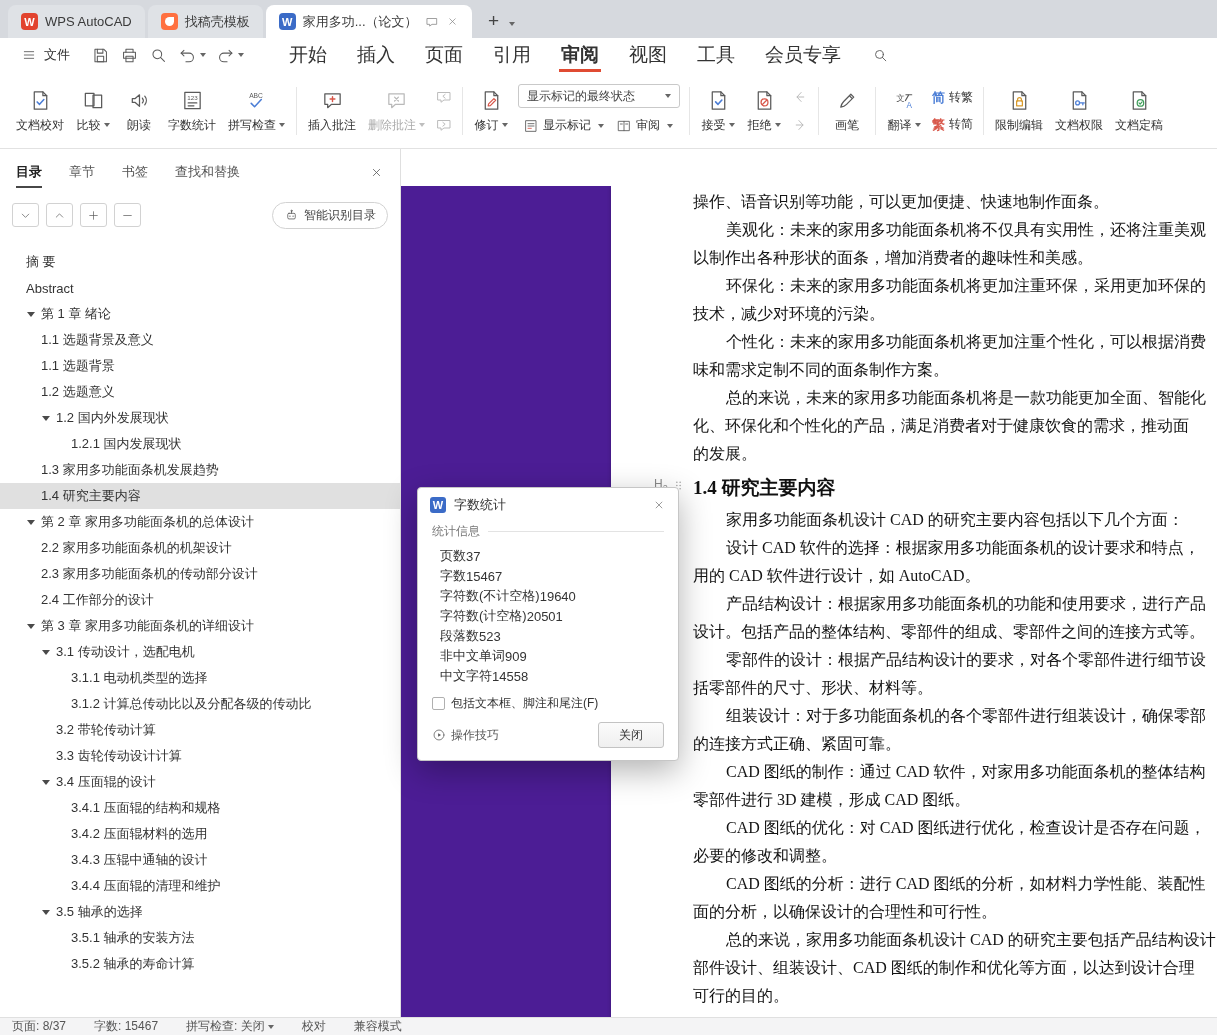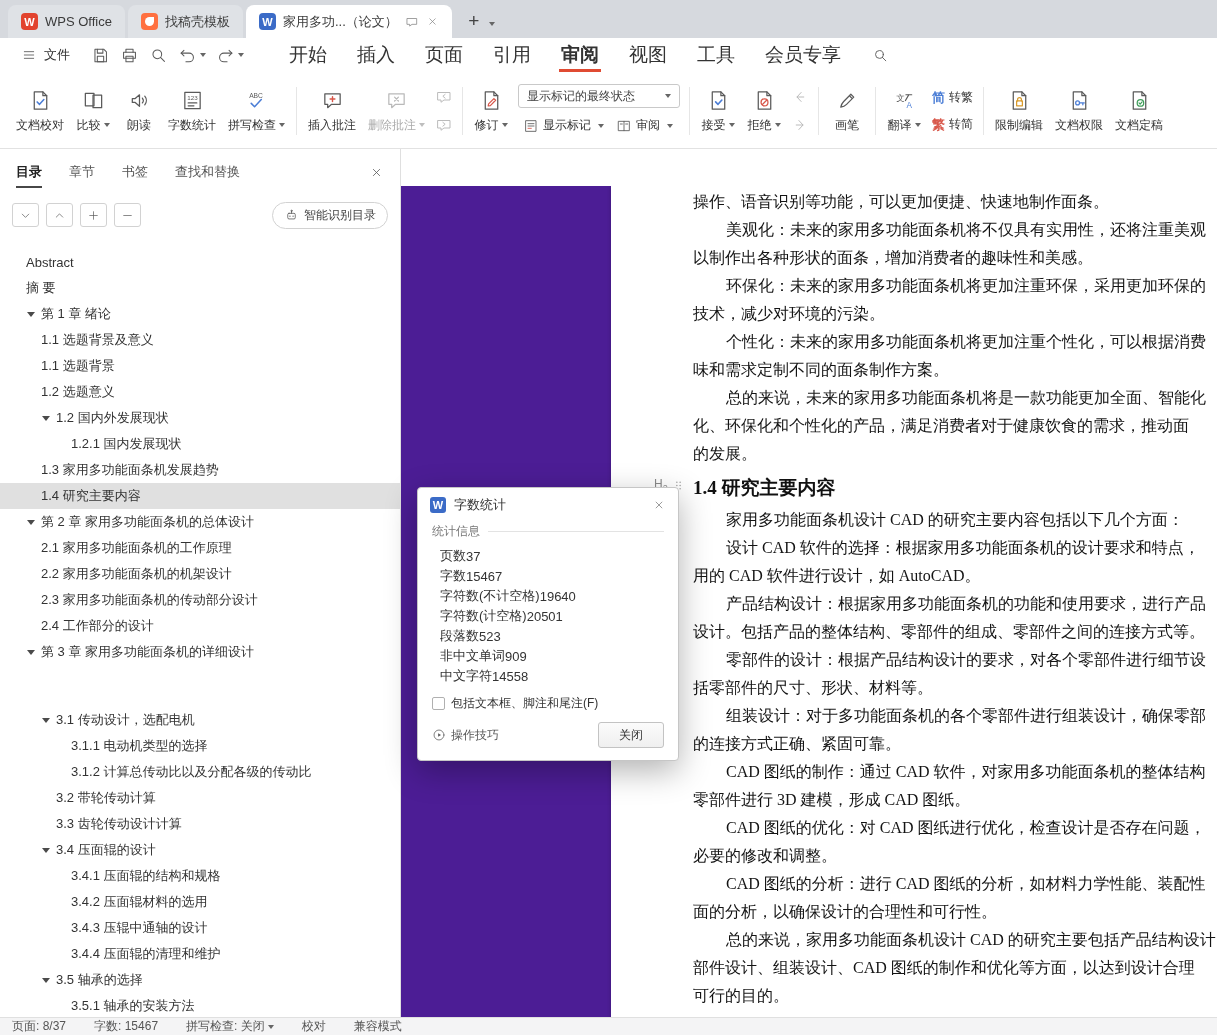--- a/index.html
+++ b/index.html
@@ -94,21 +94,21 @@
   .sb-item{display:flex;align-items:center;white-space:nowrap;}
 </style>
 </head>
 <body>
 
 <div class="app">
 
   <div class="tabbar">
     <div class="tab">
       <span class="logo-w">W</span>
-      <span>WPS Office</span>
+      <span>WPS AutoCAD</span>
     </div>
     <div class="tab">
       <span class="logo-docer"></span>
       <span>找稿壳模板</span>
     </div>
     <div class="tab active">
       <span class="logo-writer">W</span>
       <span>家用多功...（论文）</span>
       <span class="tab-bubble ic">
           <svg viewBox="0 0 24 24" width="14" height="14" fill="none" stroke="#5a5a5a" stroke-width="1.3" stroke-linecap="round" stroke-linejoin="round">
@@ -514,24 +514,24 @@
                 <circle cx="14.5" cy="13" r="1" fill="#5a5a5a" stroke="none"></circle>
                 <path d="M12 8.5V5.5"></path>
                 <circle cx="12" cy="4.5" r="1"></circle>
               </svg>
             </span>
           <span>智能识别目录</span>
         </span>
       </div>
       <div class="toc">
           <div class="toc-row" style="padding-left: 26px;">
+            <span>摘  要</span>
+          </div>
+          <div class="toc-row" style="padding-left: 26px;">
             <span>Abstract</span>
-          </div>
-          <div class="toc-row" style="padding-left: 26px;">
-            <span>摘  要</span>
           </div>
           <div class="toc-row" style="padding-left: 27px;">
             <span class="tri"></span>
             <span>第 1 章 绪论</span>
           </div>
           <div class="toc-row" style="padding-left: 41px;">
             <span>1.1 选题背景及意义</span>
           </div>
           <div class="toc-row" style="padding-left: 41px;">
             <span>1.1 选题背景</span>
@@ -550,36 +550,33 @@
             <span>1.3 家用多功能面条机发展趋势</span>
           </div>
           <div class="toc-row selected" style="padding-left: 41px;">
             <span>1.4 研究主要内容</span>
           </div>
           <div class="toc-row" style="padding-left: 27px;">
             <span class="tri"></span>
             <span>第 2 章 家用多功能面条机的总体设计</span>
           </div>
           <div class="toc-row" style="padding-left: 41px;">
-            <span>2.1 家用多功能面条机的工作原理</span>
-          </div>
-          <div class="toc-row" style="padding-left: 41px;">
             <span>2.2 家用多功能面条机的机架设计</span>
           </div>
           <div class="toc-row" style="padding-left: 41px;">
             <span>2.3 家用多功能面条机的传动部分设计</span>
           </div>
           <div class="toc-row" style="padding-left: 41px;">
             <span>2.4 工作部分的设计</span>
           </div>
           <div class="toc-row" style="padding-left: 27px;">
             <span class="tri"></span>
             <span>第 3 章 家用多功能面条机的详细设计</span>
           </div>
-          <div class="toc-row" style="padding-left: 42px; margin-top: 42px;">
+          <div class="toc-row" style="padding-left: 42px;">
             <span class="tri"></span>
             <span>3.1 传动设计，选配电机</span>
           </div>
           <div class="toc-row" style="padding-left: 71px;">
             <span>3.1.1 电动机类型的选择</span>
           </div>
           <div class="toc-row" style="padding-left: 71px;">
             <span>3.1.2 计算总传动比以及分配各级的传动比</span>
           </div>
           <div class="toc-row" style="padding-left: 56px;">

